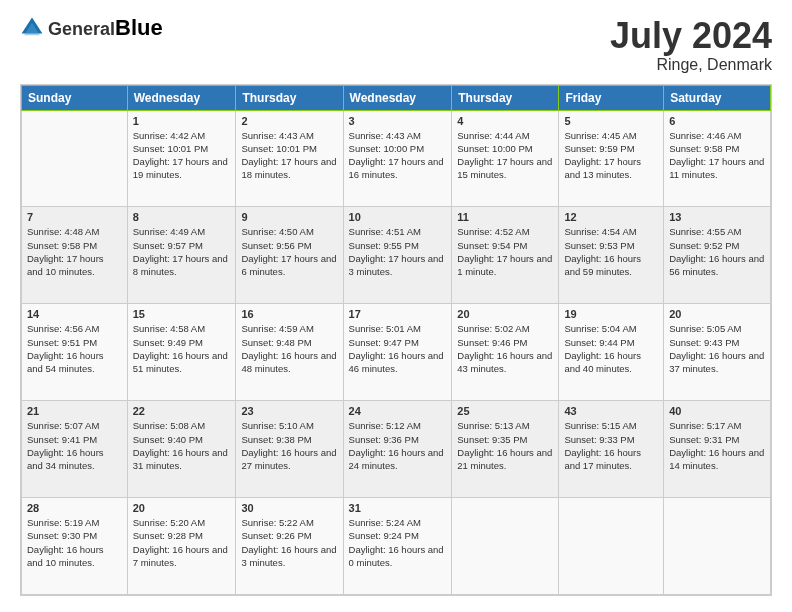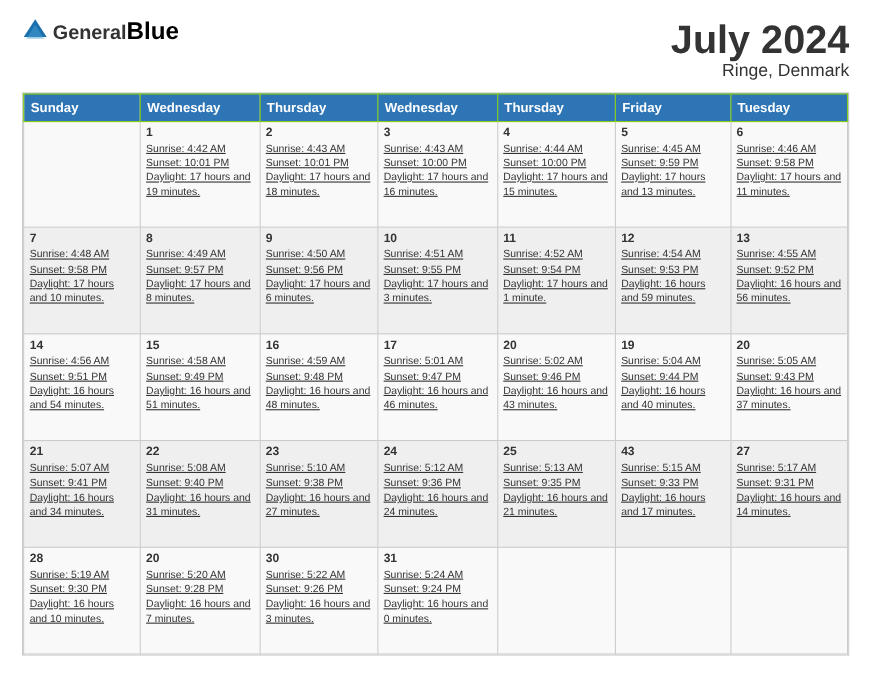--- a/index.html
+++ b/index.html
@@ -99,21 +99,20 @@
     .day-num {
       font-weight: bold;
       font-size: 11px;
       display: block;
       margin-bottom: 2px;
     }
     .cell-text {
       font-size: 9.5px;
       line-height: 1.4;
       color: #333;
-      text-decoration: underline;
     }
   </style>
 </head>
 <body>
 
 <div class="page">
   <div class="header">
     <div class="logo">
       <svg class="logo-icon" viewBox="0 0 30 30" xmlns="http://www.w3.org/2000/svg">
         <polygon points="15,2 28,22 2,22" fill="#1a6fad"></polygon>
@@ -133,21 +132,21 @@
   <div class="calendar">
     <table>
       <thead>
         <tr>
           <th>Sunday</th>
           <th>Wednesday</th>
           <th>Thursday</th>
           <th>Wednesday</th>
           <th>Thursday</th>
           <th>Friday</th>
-          <th>Tuesday</th>
+          <th>Saturday</th>
         </tr>
       </thead>
       <tbody id="calendar-body">
       <tr>
             <td></td>
             <td>
               <span class="day-num">1</span>
               <div class="cell-text">Sunrise: 4:42 AM<br>Sunset: 10:01 PM<br>Daylight: 17 hours and 19 minutes.</div>
             </td>
             <td>
@@ -250,21 +249,21 @@
             </td>
             <td>
               <span class="day-num">25</span>
               <div class="cell-text">Sunrise: 5:13 AM<br>Sunset: 9:35 PM<br>Daylight: 16 hours and 21 minutes.</div>
             </td>
             <td>
               <span class="day-num">43</span>
               <div class="cell-text">Sunrise: 5:15 AM<br>Sunset: 9:33 PM<br>Daylight: 16 hours and 17 minutes.</div>
             </td>
             <td>
-              <span class="day-num">27</span>
+              <span class="day-num">40</span>
               <div class="cell-text">Sunrise: 5:17 AM<br>Sunset: 9:31 PM<br>Daylight: 16 hours and 14 minutes.</div>
             </td>
           </tr>
           <tr>
             <td>
               <span class="day-num">28</span>
               <div class="cell-text">Sunrise: 5:19 AM<br>Sunset: 9:30 PM<br>Daylight: 16 hours and 10 minutes.</div>
             </td>
             <td>
               <span class="day-num">20</span>

